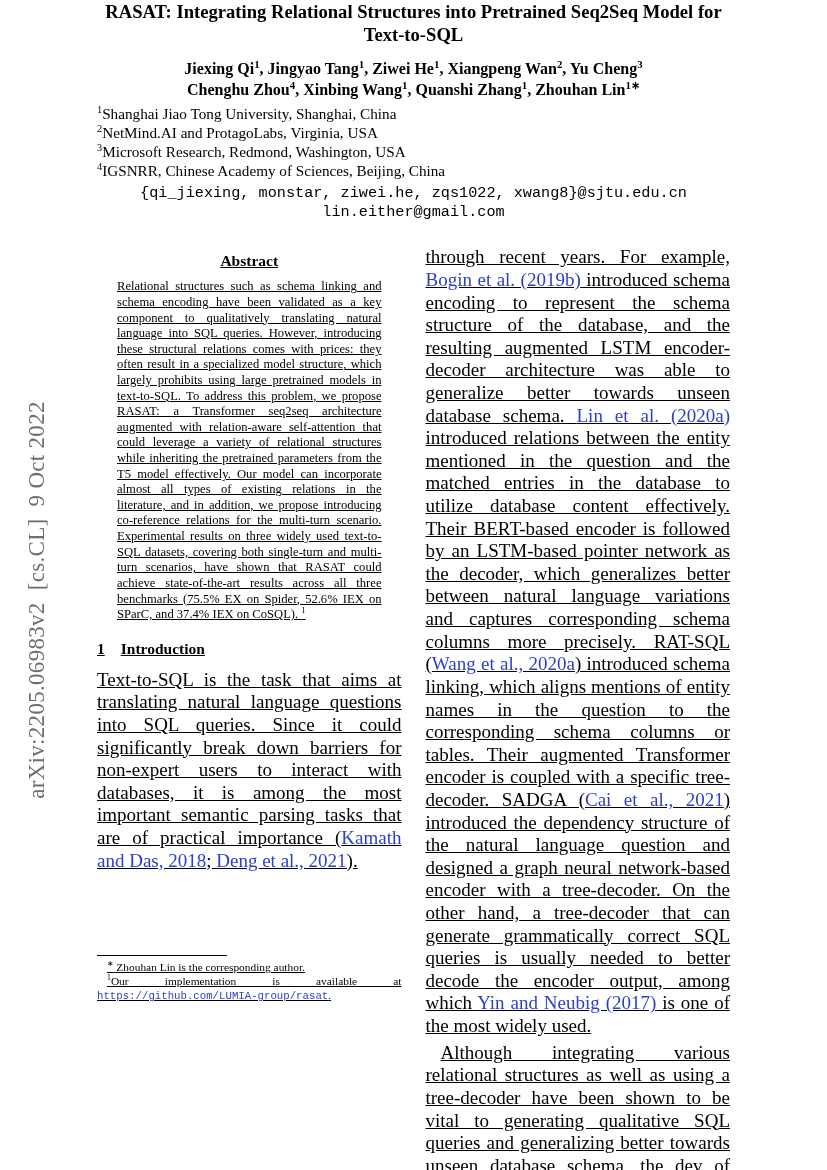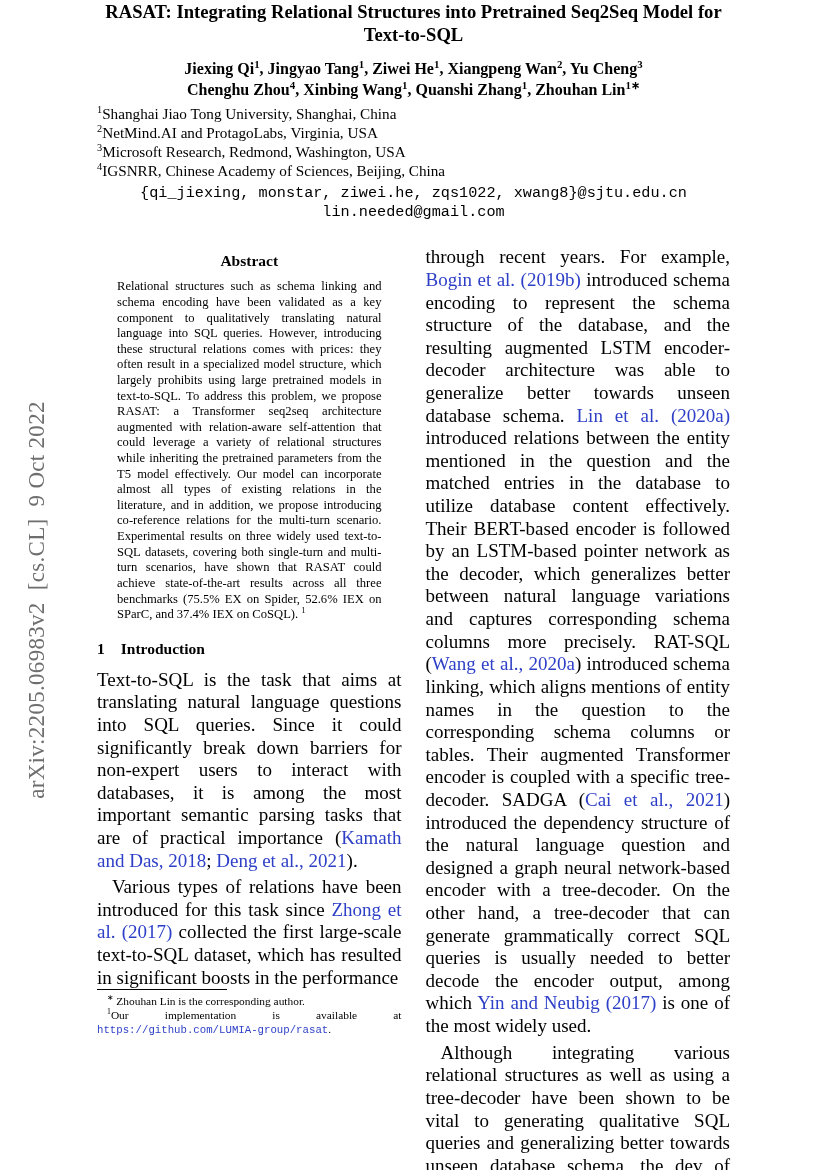--- a/index.html
+++ b/index.html
@@ -47,21 +47,21 @@
   .email-line {
     font-family: "Liberation Mono", monospace;
     font-size: 15.2px;
     line-height: 1.22;
   }
   .columns {
     display: flex;
     gap: 24px;
     margin-top: 25px;
   }
-  .col { width: 304.5px; }
+  .col { width: 304.5px; text-decoration: underline; }
   .col-left { display: flex; flex-direction: column; height: 757px; }
   .abstract-heading {
     margin: 6px 0 9px 0;
     font-size: 15.5px;
     font-weight: 700;
     text-align: center;
   }
   .abstract-body {
     margin: 0;
     padding: 0 20px;
@@ -128,36 +128,35 @@
 
     <div class="affiliations">
       <div class="affil-line"><sup>1</sup><span>Shanghai Jiao Tong University, Shanghai, China</span></div>
       <div class="affil-line"><sup>2</sup><span>NetMind.AI and ProtagoLabs, Virginia, USA</span></div>
       <div class="affil-line"><sup>3</sup><span>Microsoft Research, Redmond, Washington, USA</span></div>
       <div class="affil-line"><sup>4</sup><span>IGSNRR, Chinese Academy of Sciences, Beijing, China</span></div>
     </div>
 
     <div class="emails">
       <div class="email-line">{qi_jiexing, monstar, ziwei.he, zqs1022, xwang8}@sjtu.edu.cn</div>
-      <div class="email-line">lin.needed@gmail.com</div>
+      <div class="email-line">lin.either@gmail.com</div>
     </div>
 
     <div class="columns">
 
       <div class="col col-left">
         <h2 class="abstract-heading">Abstract</h2>
         <p class="abstract-body"><span>Relational structures such as schema linking and schema encoding have been validated as a key component to qualitatively translating natural language into SQL queries. However, introducing these structural relations comes with prices: they often result in a specialized model structure, which largely prohibits using large pretrained models in text-to-SQL. To address this problem, we propose RASAT: a Transformer seq2seq architecture augmented with relation-aware self-attention that could leverage a variety of relational structures while inheriting the pretrained parameters from the T5 model effectively. Our model can incorporate almost all types of existing relations in the literature, and in addition, we propose introducing co-reference relations for the multi-turn scenario. Experimental results on three widely used text-to-SQL datasets, covering both single-turn and multi-turn scenarios, have shown that RASAT could achieve state-of-the-art results across all three benchmarks (75.5% EX on Spider, 52.6% IEX on SParC, and 37.4% IEX on CoSQL). </span><sup>1</sup></p>
 
         <h2 class="section-heading">
           <span class="section-number">1</span>
           <span class="section-title">Introduction</span>
         </h2>
 
         <p class="body-para"><span>Text-to-SQL is the task that aims at translating natural language questions into SQL queries. Since it could significantly break down barriers for non-expert users to interact with databases, it is among the most important semantic parsing tasks that are of practical importance (</span><span class="cite">Kamath and Das, 2018</span><span>; </span><span class="cite">Deng et al., 2021</span><span>).</span></p>
-        <p class="body-para indented"><span>Various types of relations have been introduced for this task since </span><span class="cite">Zhong et al. (2017)</span><span> collected the first large-scale text-to-SQL dataset, which has resulted in significant boosts in the performance</span></p>
 
         <div class="footnote-block">
           <div class="footnote-rule"></div>
           <p class="footnote"><sup>∗</sup><span> Zhouhan Lin is the corresponding author.</span></p>
           <p class="footnote"><sup>1</sup><span>Our implementation is available at </span><span class="monolink">https://github.com/LUMIA-group/rasat</span><span>.</span></p>
         </div>
       </div>
 
       <div class="col col-right">
         <p class="body-para"><span>through recent years. For example, </span><span class="cite">Bogin et al. (2019b)</span><span> introduced schema encoding to represent the schema structure of the database, and the resulting augmented LSTM encoder-decoder architecture was able to generalize better towards unseen database schema. </span><span class="cite">Lin et al. (2020a)</span><span> introduced relations between the entity mentioned in the question and the matched entries in the database to utilize database content effectively. Their BERT-based encoder is followed by an LSTM-based pointer network as the decoder, which generalizes better between natural language variations and captures corresponding schema columns more precisely. RAT-SQL (</span><span class="cite">Wang et al., 2020a</span><span>) introduced schema linking, which aligns mentions of entity names in the question to the corresponding schema columns or tables. Their augmented Transformer encoder is coupled with a specific tree-decoder. SADGA (</span><span class="cite">Cai et al., 2021</span><span>) introduced the dependency structure of the natural language question and designed a graph neural network-based encoder with a tree-decoder. On the other hand, a tree-decoder that can generate grammatically correct SQL queries is usually needed to better decode the encoder output, among which </span><span class="cite">Yin and Neubig (2017)</span><span> is one of the most widely used.</span></p>

